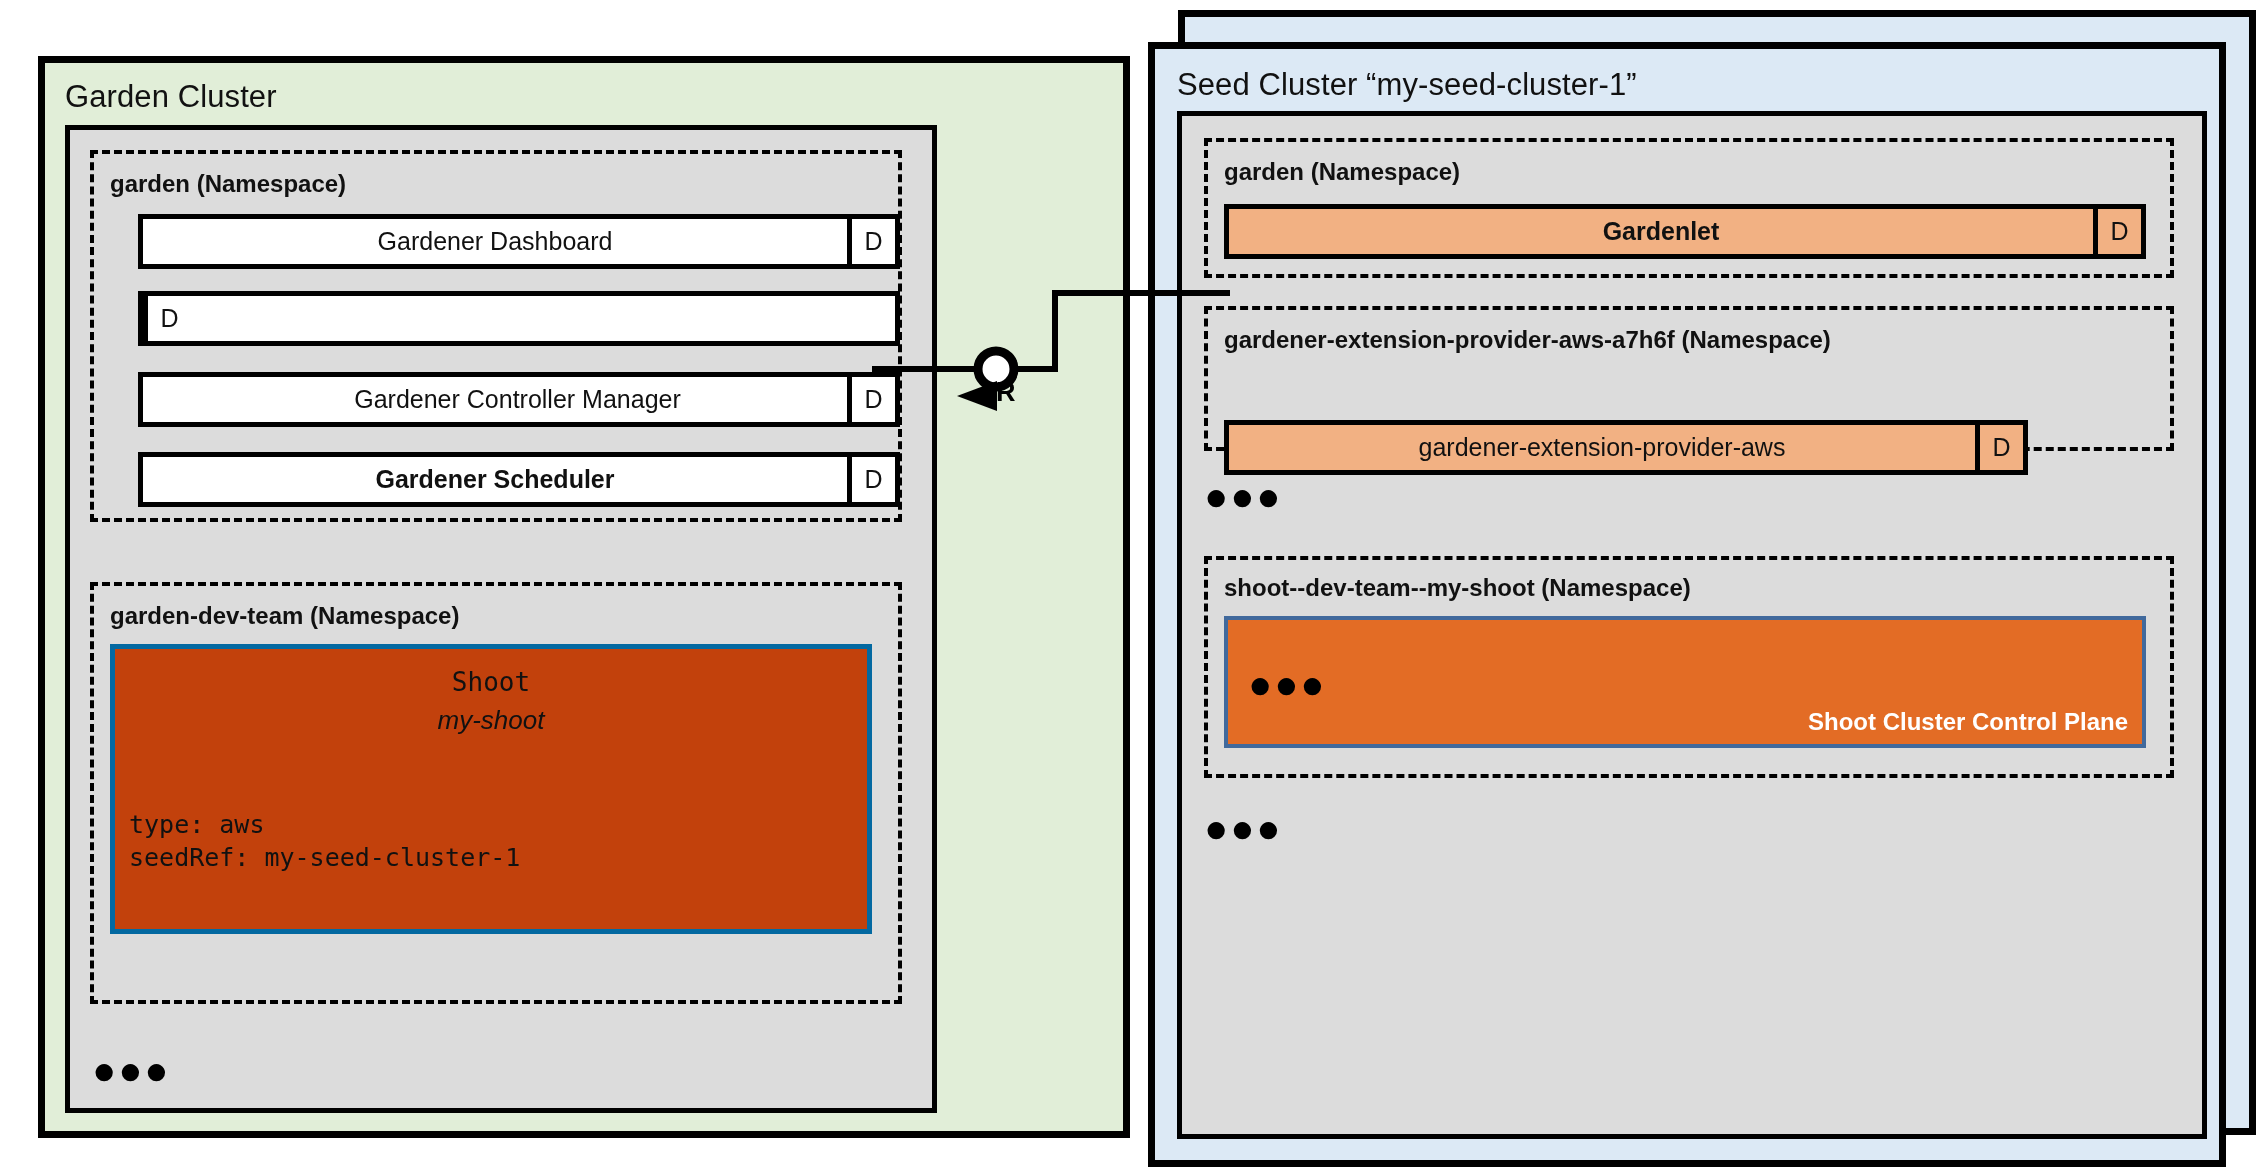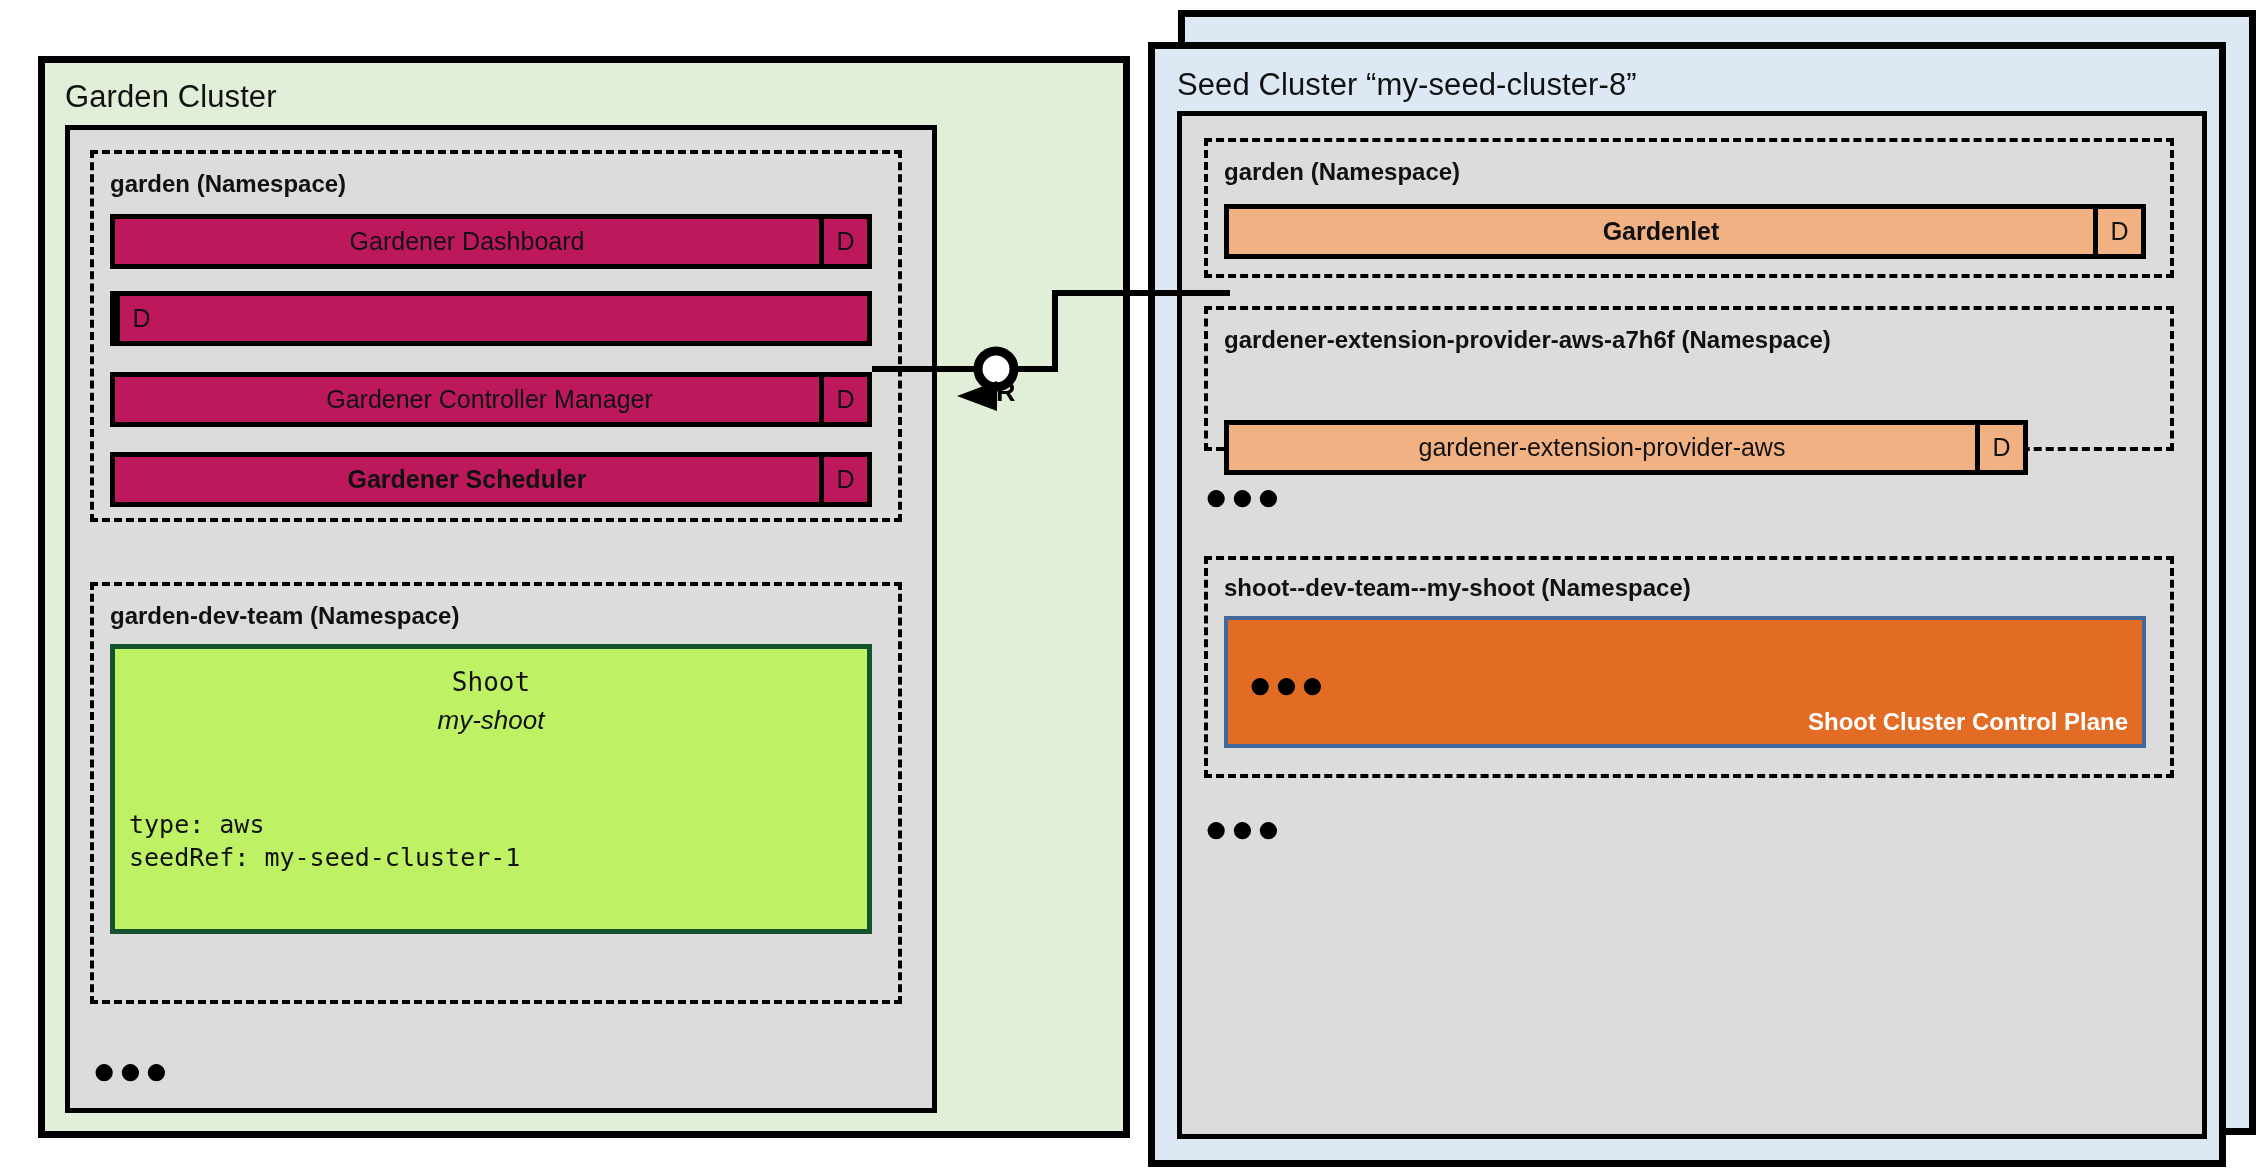--- a/index.html
+++ b/index.html
@@ -80,29 +80,29 @@
     flex: 0 0 auto;
     width: 48px;
     border-left: 5px solid #000;
     display: flex;
     align-items: center;
     justify-content: center;
     font-size: 25px;
     color: #111;
     box-sizing: border-box;
   }
-  .comp.green { background: #be185d; }
+  .comp.green { background: #ffffff; margin-left: 28px; }
   .comp.orange { background: #f2b183; }
   .comp.bold .comp-label { font-weight: bold; }
 
   
   .shoot-card {
     position: absolute;
-    background: #bef264;
-    border: 5px solid #14532d;
+    background: #c2410c;
+    border: 5px solid #0369a1;
     box-sizing: border-box;
   }
   .shoot-kind {
     text-align: center;
     font-family: "DejaVu Sans Mono", monospace;
     font-size: 26px;
     color: #111;
   }
   .shoot-name {
     text-align: center;
@@ -165,21 +165,21 @@
 </style>
 </head>
 <body>
 
 <div class="canvas">
 
   <div class="stack-shadow" style="left:1178px; top:10px; width:1078px; height:1125px;"></div>
 
   <div class="cluster-outer" style="left:1148px; top:42px; width:1078px; height:1125px; background:#dce9f5;">
 
-    <div class="cluster-title" style="left:22px; top:18px;">Seed Cluster “my-seed-cluster-8”</div>
+    <div class="cluster-title" style="left:22px; top:18px;">Seed Cluster “my-seed-cluster-1”</div>
 
     <div class="gray-panel" style="left:22px; top:62px; width:1030px; height:1028px;">
 
       <div class="ns-box" style="left:22px; top:22px; width:970px; height:140px;">
         <div class="ns-label" style="left:16px; top:16px;">garden (Namespace)</div>
 
         <div class="comp orange bold" style="left:16px; top:62px; width:922px; height:55px;">
           <div class="comp-label">Gardenlet</div>
           <div class="comp-kind">D</div>
         </div>

